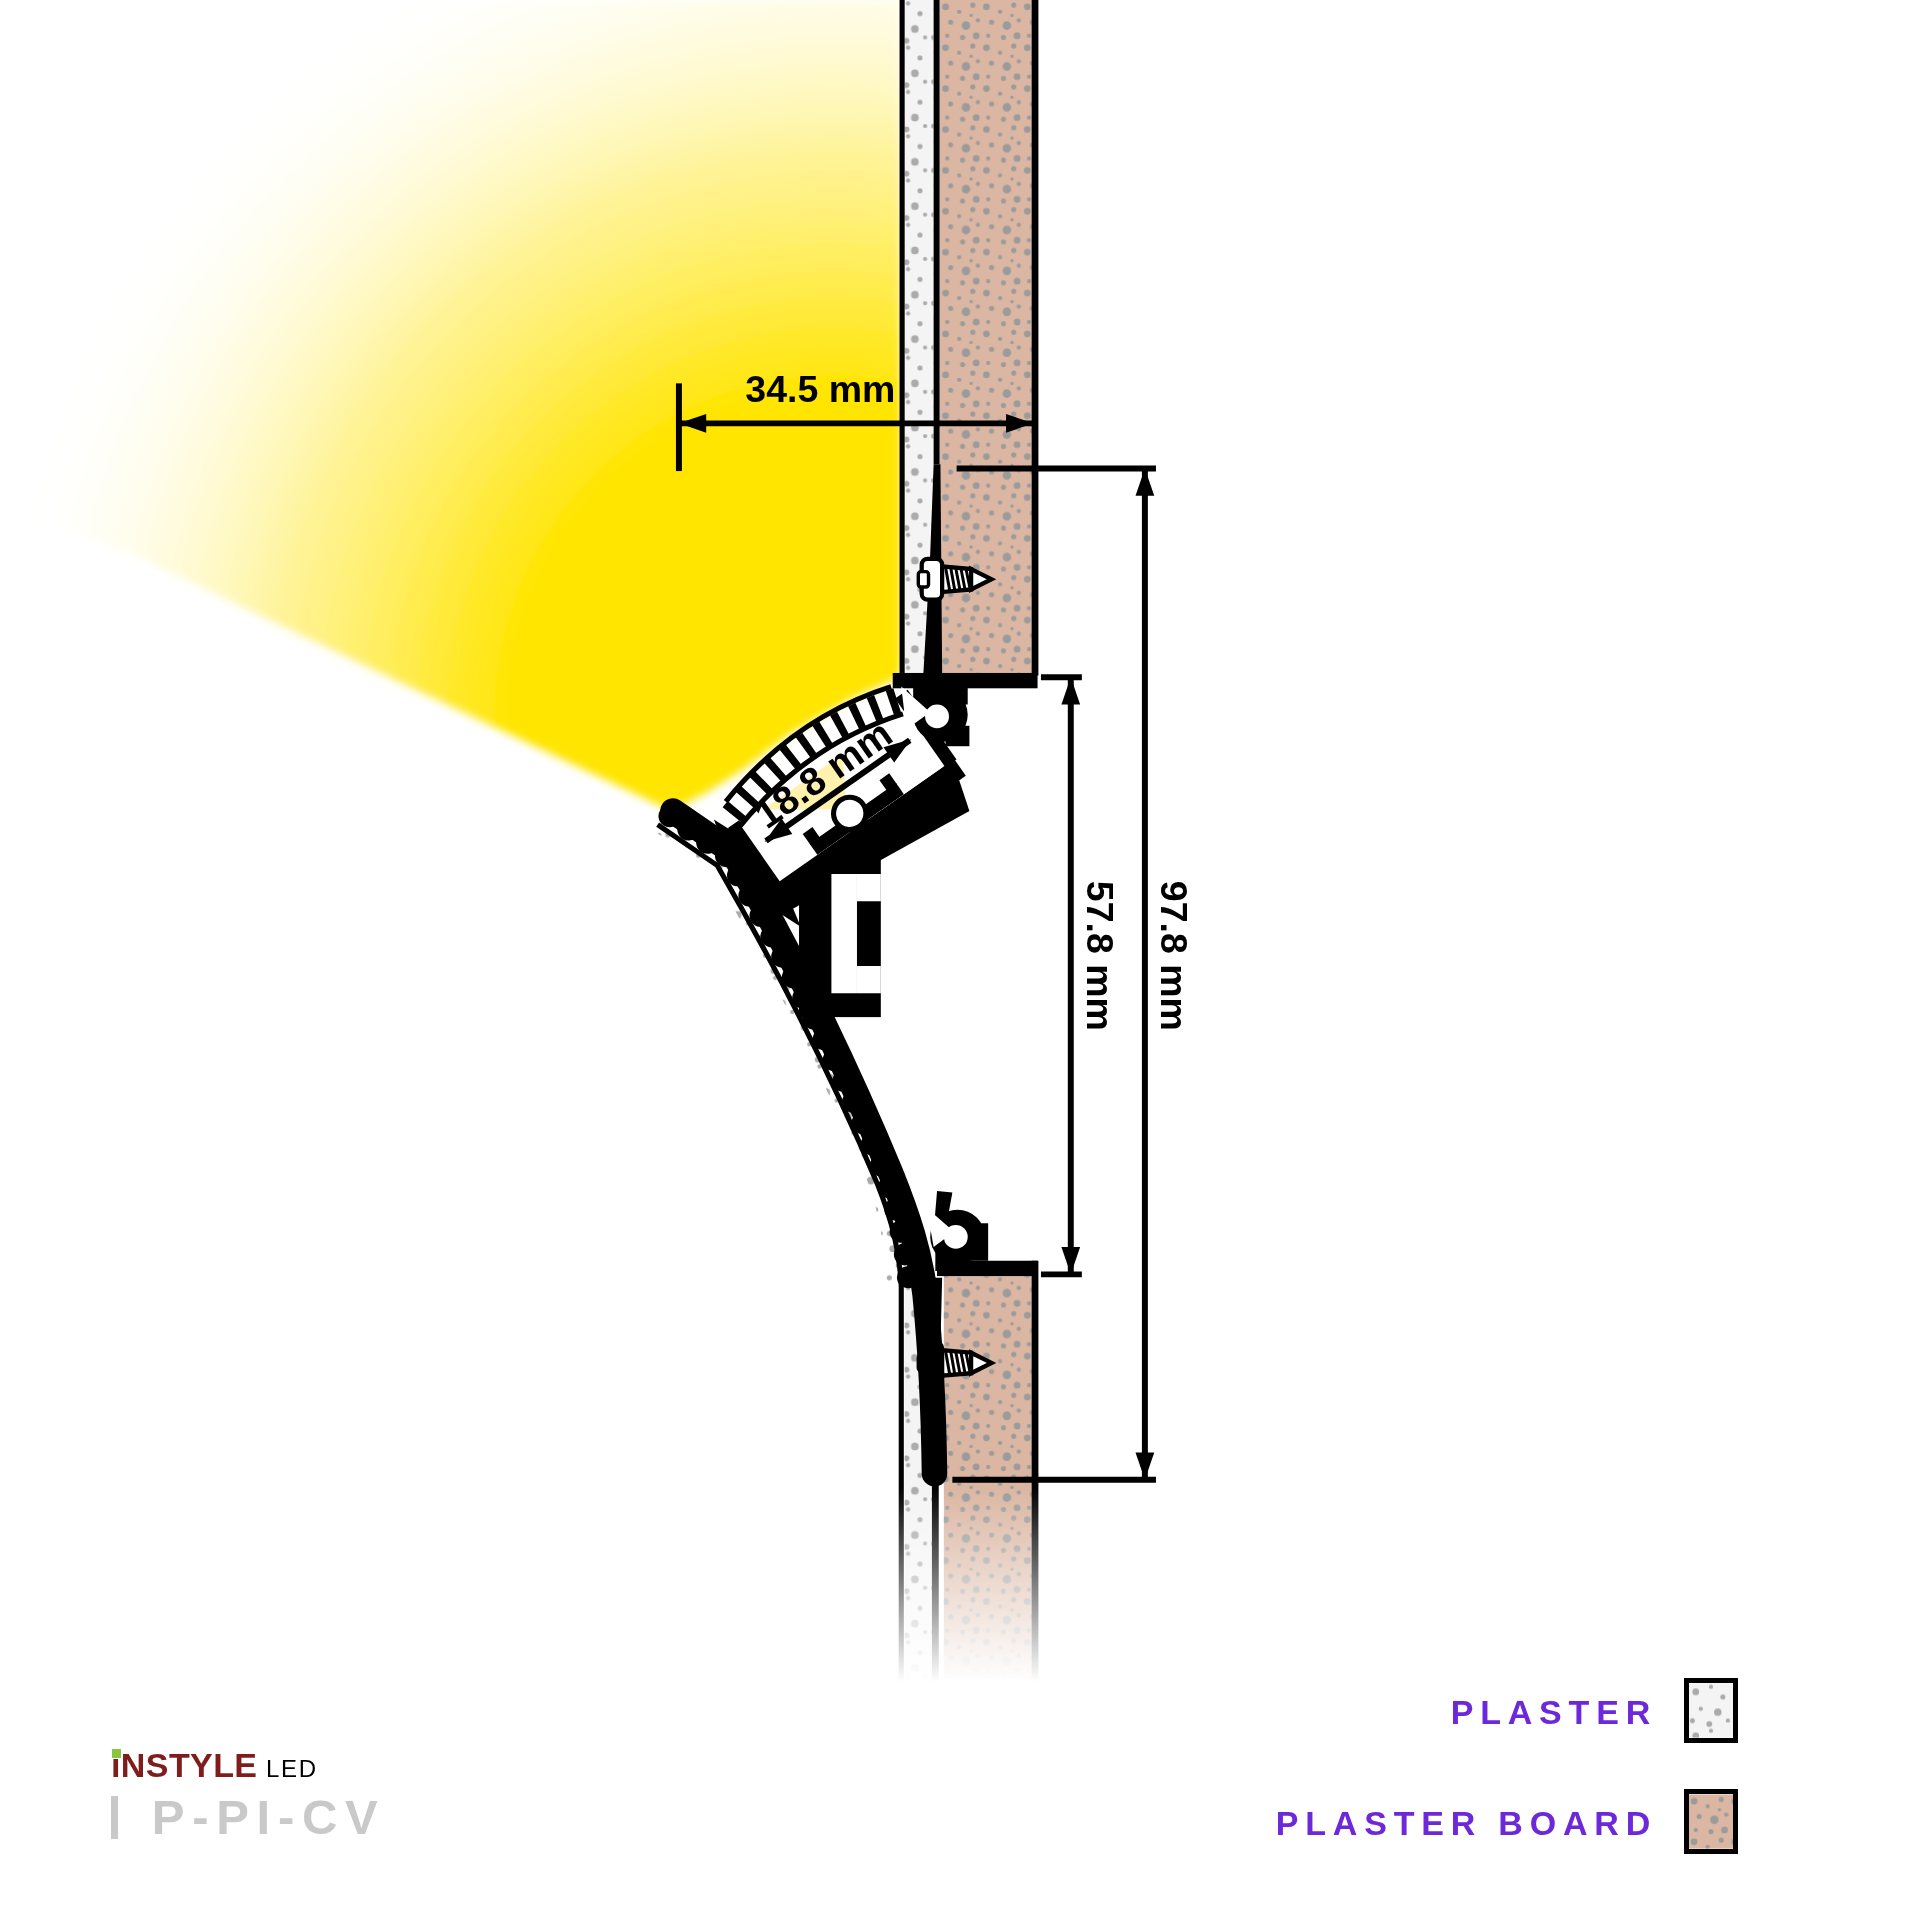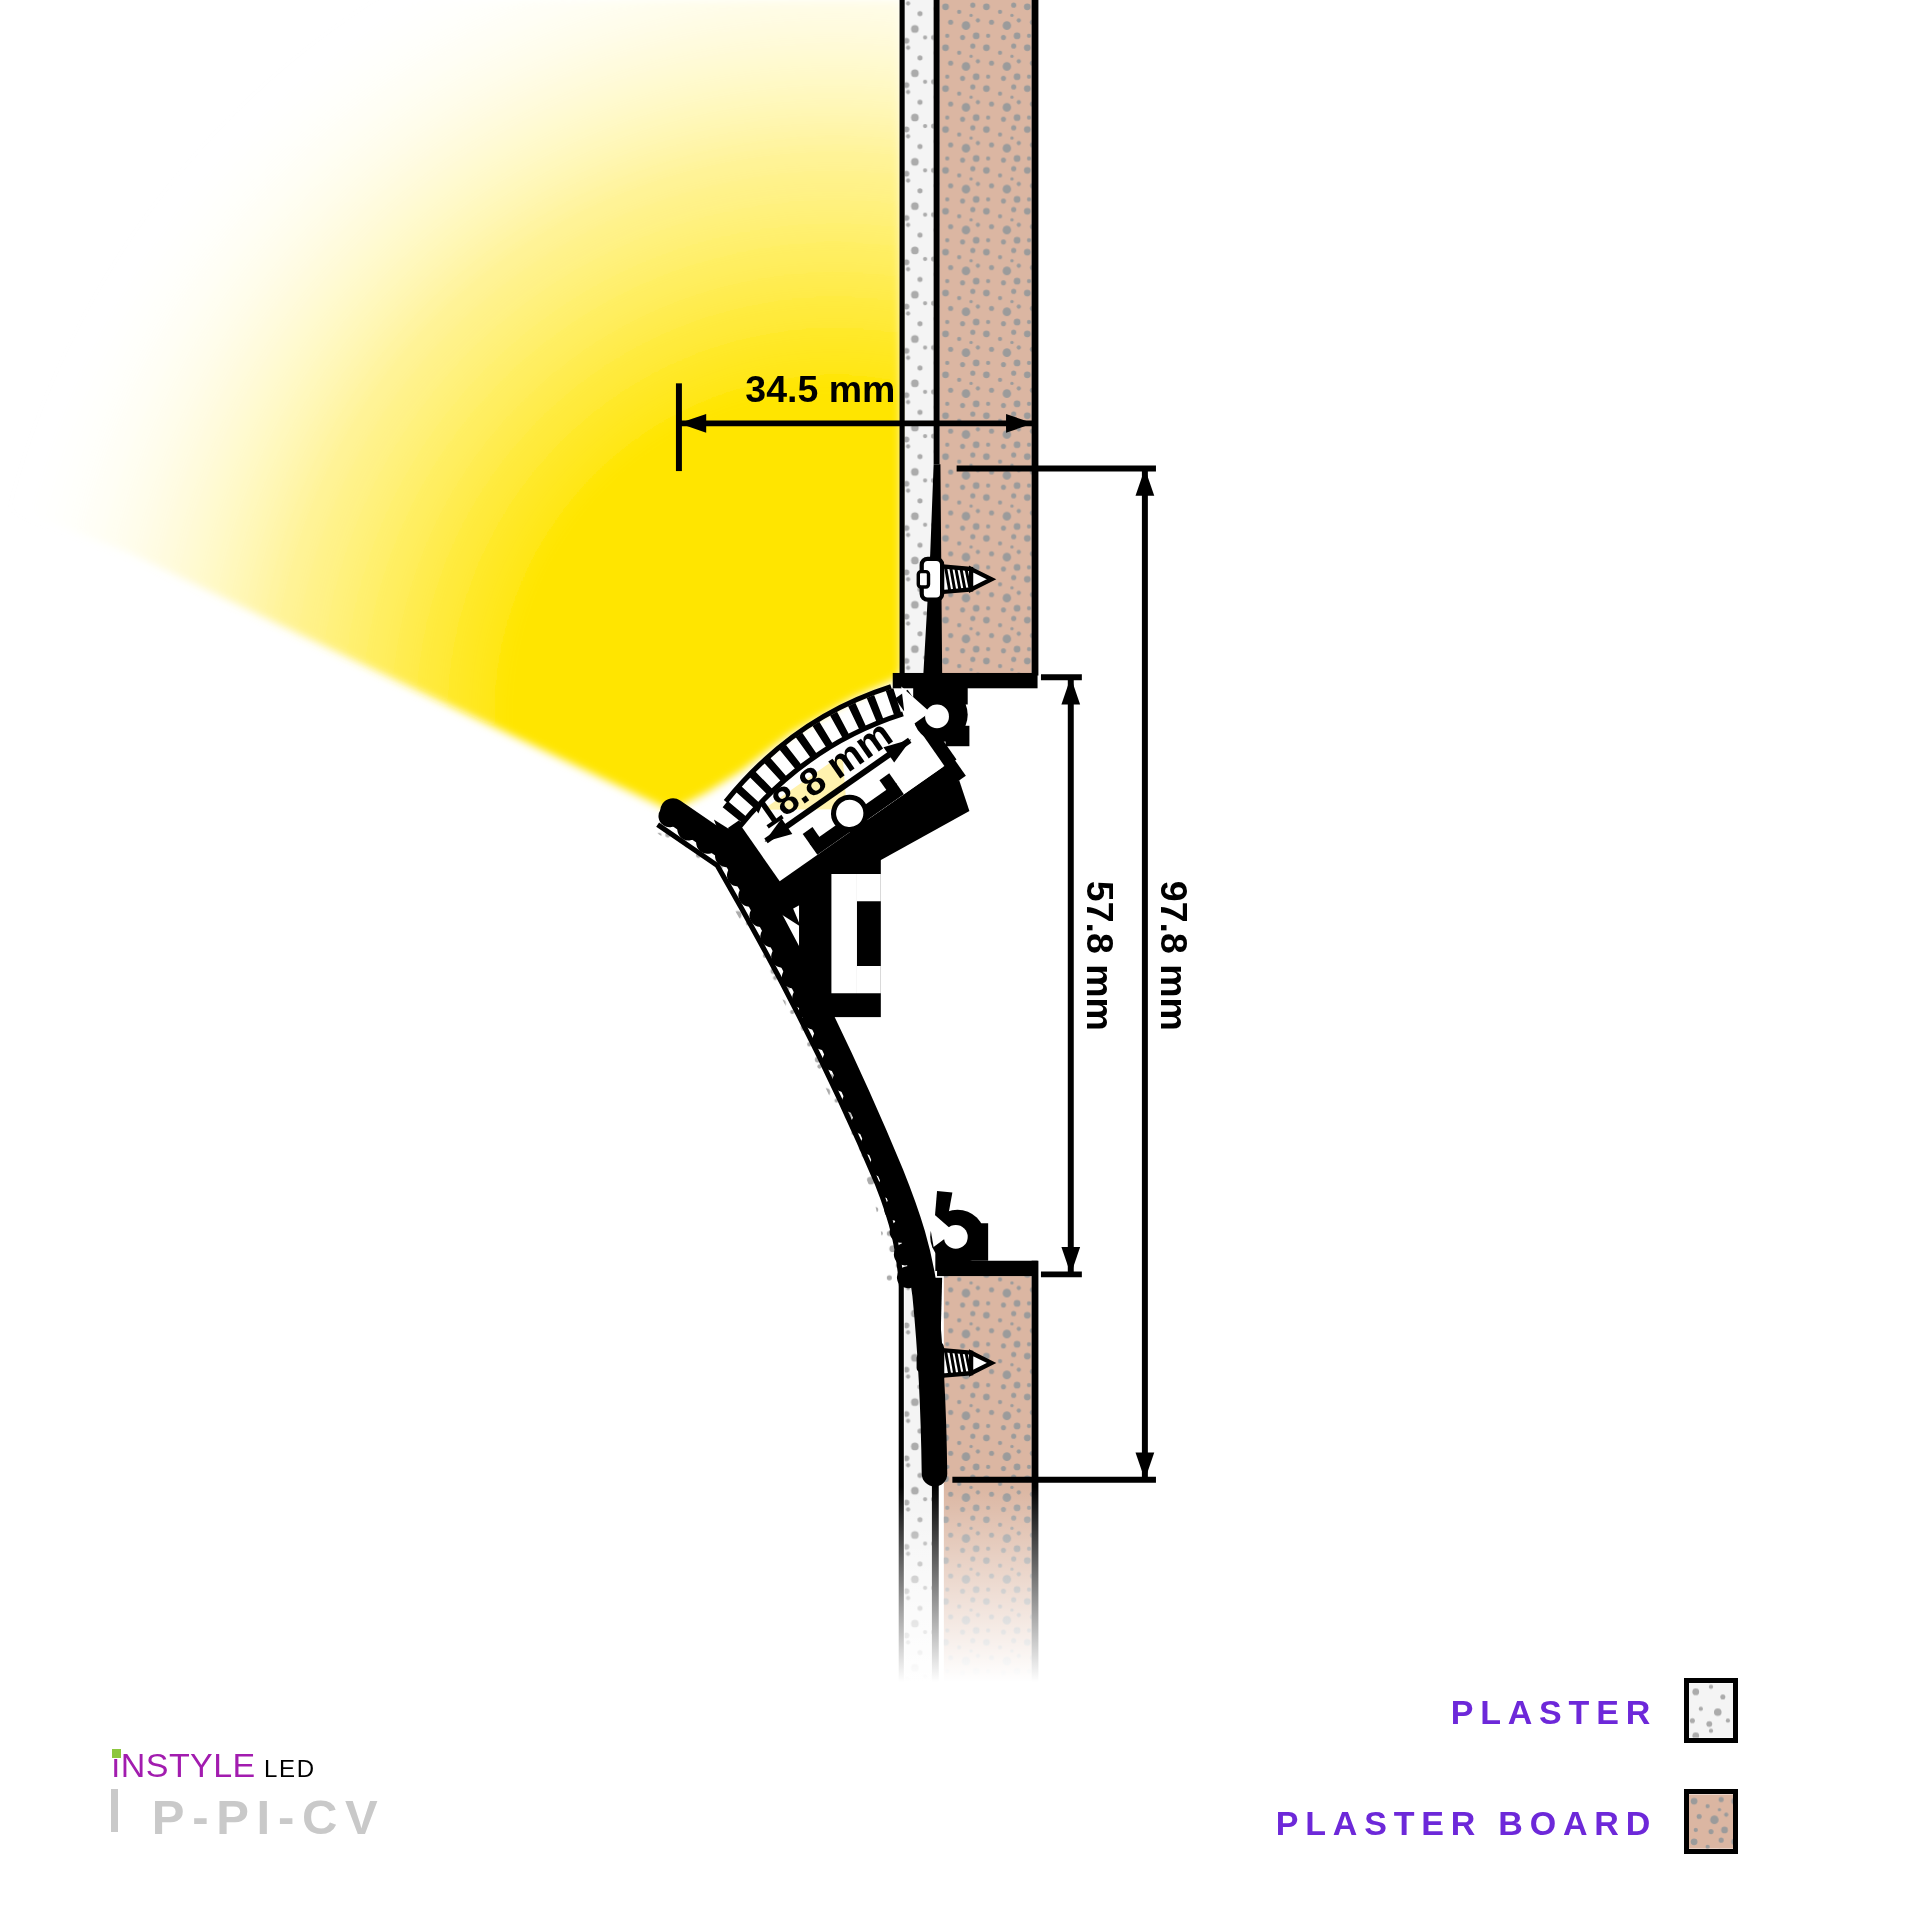--- a/index.html
+++ b/index.html
@@ -1,25 +1,25 @@
 <!DOCTYPE html>
 <html style="font-size:13.6px"><head>
 <meta charset="utf-8">
 <style>
   html,body{margin:0;padding:0;background:#ffffff;}
   body{width:1932px;height:1932px;position:relative;overflow:hidden;
        font-family:"Liberation Sans",sans-serif;}
   .stage{position:absolute;left:0;top:0;width:1932px;height:1932px;}
   svg{display:block;}
   .brand{position:absolute;left:111px;top:1746px;white-space:nowrap;}
-  .brand-main{font-weight:400;font-size:34px;color:#a21caf;letter-spacing:0.4px;}
+  .brand-main{font-weight:700;font-size:34px;color:#7f1d1d;letter-spacing:0.4px;}
   .brand-i{position:relative;display:inline-block;}
   .brand-i .dot{position:absolute;left:0.9px;top:2.6px;width:9.4px;height:9.4px;background:#8CC63F;}
   .brand-led{font-weight:400;font-size:24px;color:#000;letter-spacing:1.7px;margin-left:8.5px;}
-  .product-code{position:absolute;left:111px;top:1789px;display:flex;align-items:flex-start;}
+  .product-code{position:absolute;left:111px;top:1789px;display:flex;align-items:center;}
   .code-bar{display:inline-block;width:6.8px;height:43px;background:#C9C9C9;margin-right:34px;}
   .code-text{font-weight:900;font-size:49px;color:#C9C9C9;letter-spacing:7.7px;}
   .legend-label{position:absolute;right:275px;font-weight:900;font-size:34px;color:#6d28d9;
                 letter-spacing:6.8px;white-space:nowrap;text-align:right;}
   .legend-swatch{position:absolute;left:1684px;width:44px;height:55px;border:5.1px solid #000;}
   .legend-swatch svg{width:44px;height:55px;}
 </style>
 </head>
 <body>
 

